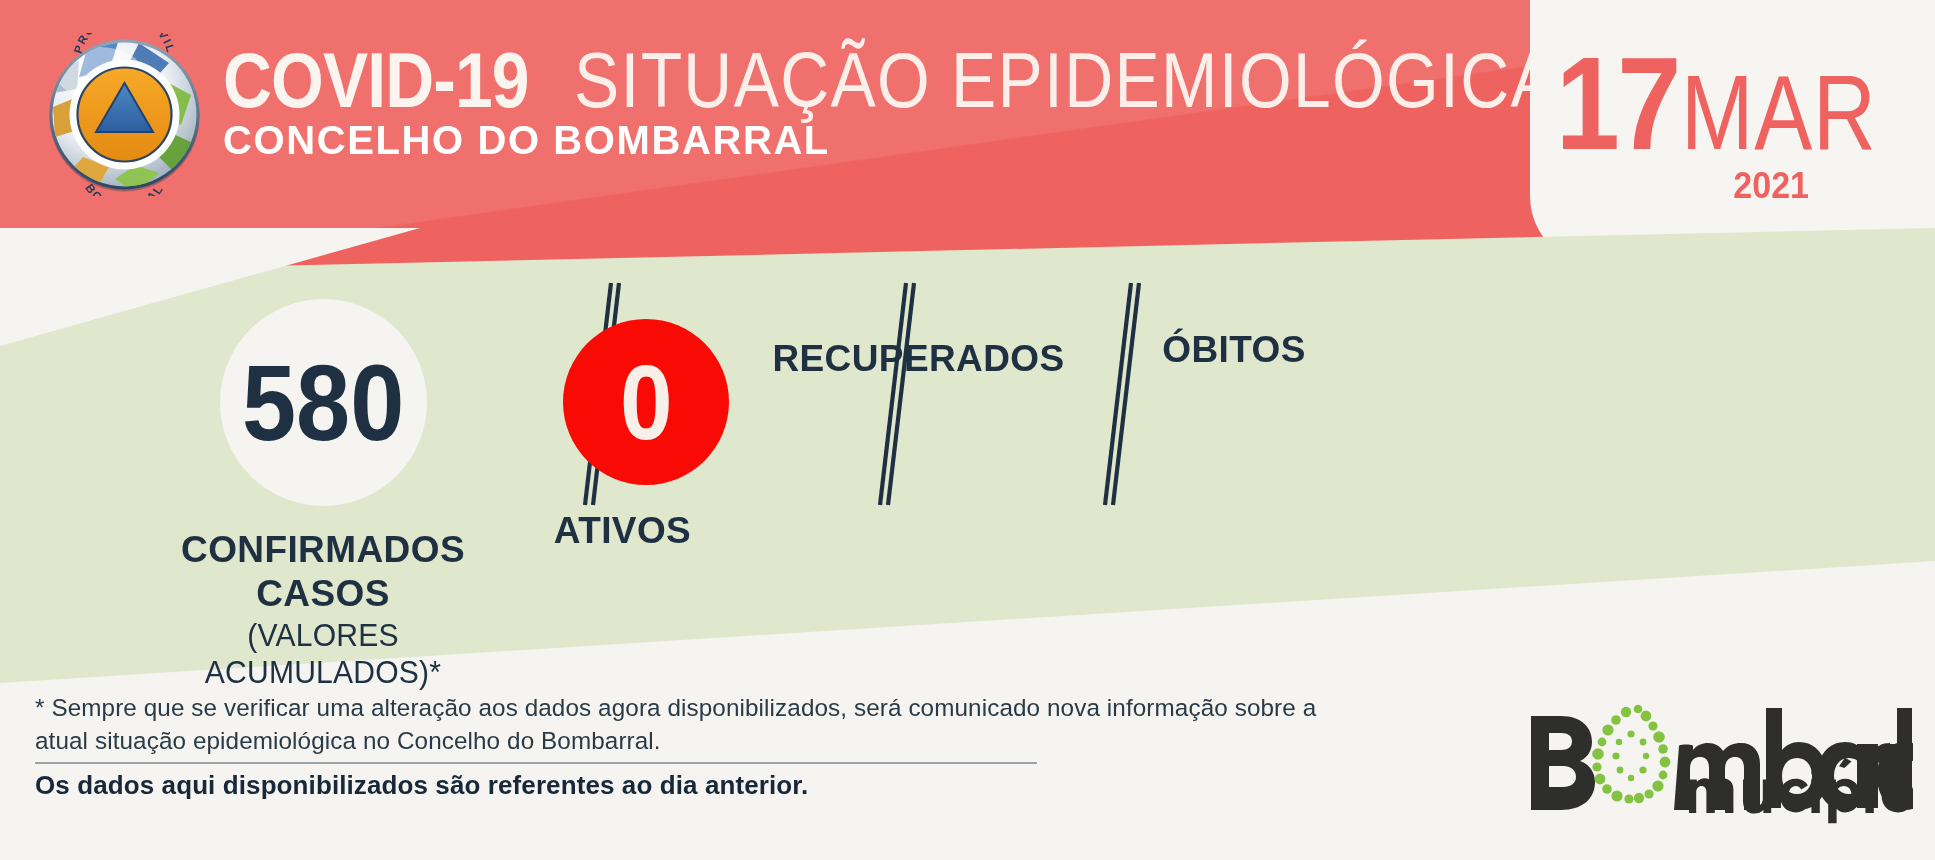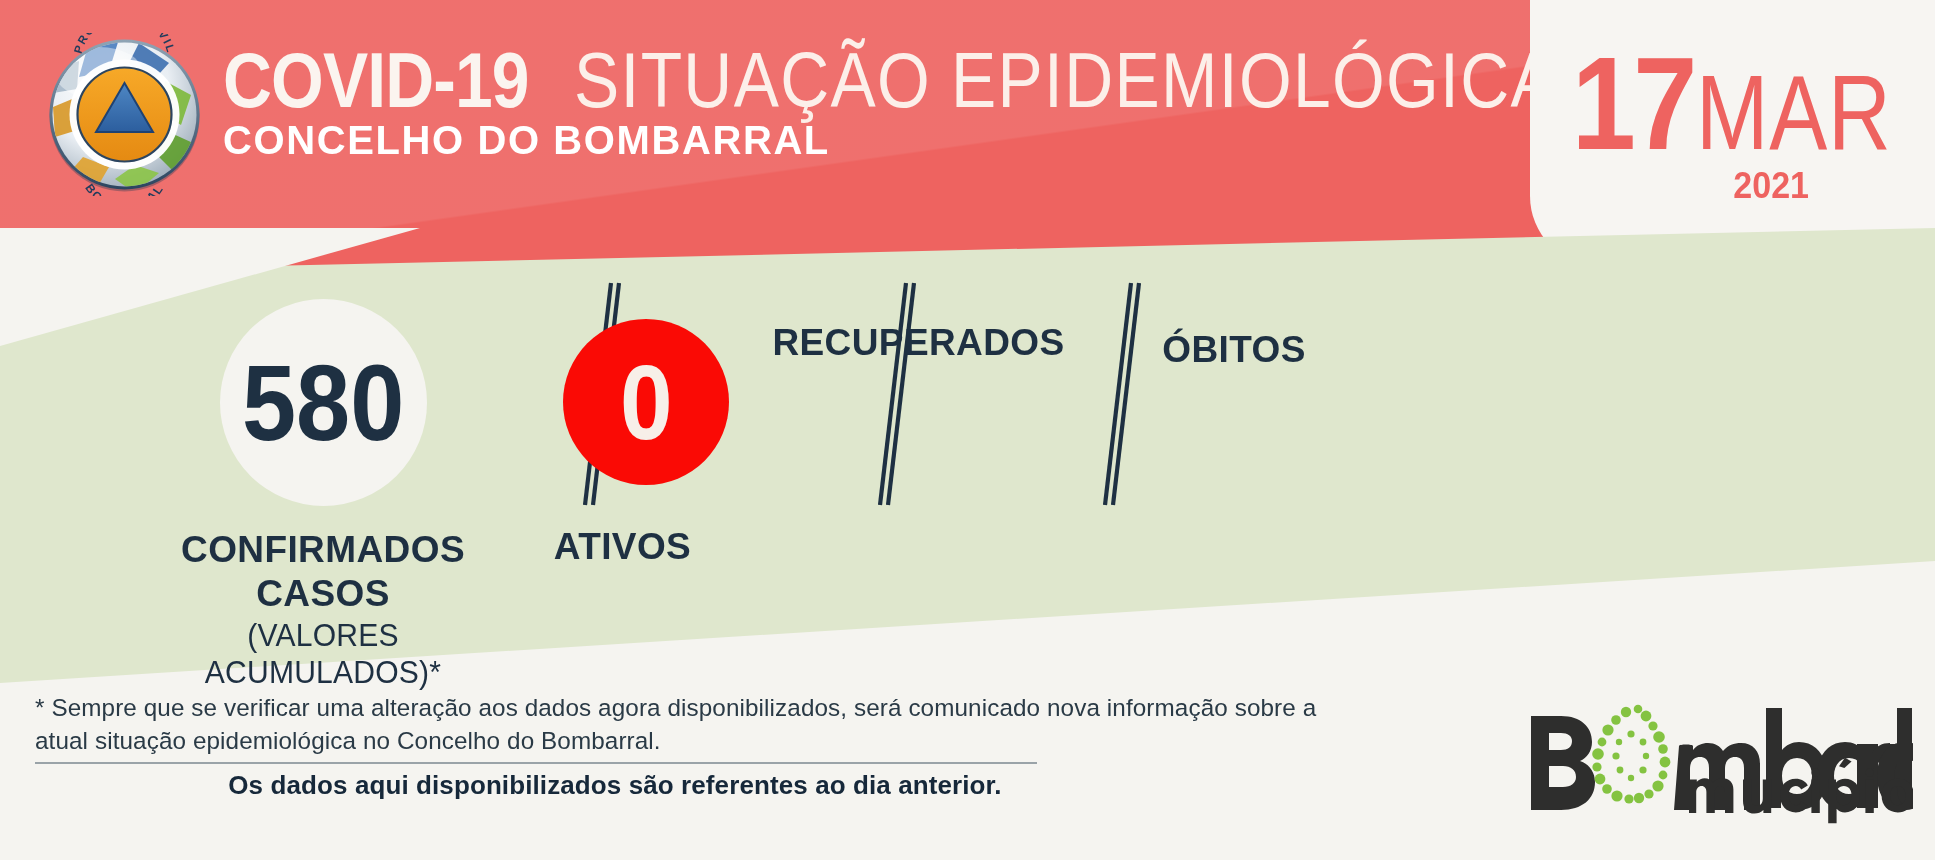--- a/index.html
+++ b/index.html
@@ -22,21 +22,21 @@
     position:absolute;left:0;top:0;width:100%;height:100%;
     background:linear-gradient(172deg,rgba(255,255,255,0.085) 0%,rgba(255,255,255,0.085) 52%,rgba(255,255,255,0.0) 52.4%);
     pointer-events:none;
   }
   
   .date-panel{
     position:absolute;right:0;top:0;width:405px;height:266px;
     background:#F7F5F2;
     border-bottom-left-radius:70px;
     border-top-left-radius:0;
-    display:flex;flex-direction:column;align-items:flex-end;justify-content:center;
+    display:flex;flex-direction:column;align-items:center;justify-content:center;
     padding-bottom:10px;
   }
   .date-top{
     display:flex;align-items:baseline;color:#EE6360;line-height:.84;
     margin-left:-6px;
   }
   .date-day{
     font-family:"Liberation Sans Narrow","Liberation Sans",sans-serif;
     font-size:131px;font-weight:bold;letter-spacing:-3px;
     transform:scaleX(.88);transform-origin:right bottom;
@@ -136,21 +136,20 @@
     transform:scaleX(.99);transform-origin:left;
     white-space:nowrap;
   }
   .foot-rule{
     width:1002px;height:1.5px;background:#9AA3A8;margin-top:5px;margin-bottom:6px;
   }
   .foot-bold{
     color:#16283A;font-size:26px;font-weight:bold;letter-spacing:.1px;
     font-family:"Liberation Sans Narrow","Liberation Sans",sans-serif;
     white-space:nowrap;
-    text-align:center;
   }
 
   
   .bom-logo{
     position:absolute;right:22px;top:690px;width:400px;height:140px;
   }
   .bom-logo svg{display:block;}
 </style>
 </head>
 <body>
@@ -250,32 +249,32 @@
 
     <svg class="sep" style="left:575px;top:-20px;" viewBox="0 0 46 230">
       <line x1="36" y1="4" x2="10" y2="226" stroke="#1E3042" stroke-width="4.2"></line>
       <line x1="44" y1="4" x2="18" y2="226" stroke="#1E3042" stroke-width="4.2"></line>
     </svg>
 
     <div class="stat" style="left:563px;top:20px;width:166px;">
       <div class="circle" style="width:166px;height:166px;background:#FA0A05;">
         <span class="c-num" style="color:#F7EFE8;font-size:105px;">0</span>
       </div>
-      <div class="stat-label" style="margin-top:40px;width:260px;margin-left:-47px;">
+      <div class="stat-label" style="margin-top:24px;width:260px;margin-left:-47px;">
         <div>ATIVOS</div>
       </div>
     </div>
 
     <svg class="sep" style="left:870px;top:-20px;" viewBox="0 0 46 230">
       <line x1="36" y1="4" x2="10" y2="226" stroke="#1E3042" stroke-width="4.2"></line>
       <line x1="44" y1="4" x2="18" y2="226" stroke="#1E3042" stroke-width="4.2"></line>
     </svg>
 
     <div class="stat" style="left:864px;top:20px;width:183px;">
-      <div class="stat-label" style="margin-top:2px;width:330px;margin-left:-74px;">
+      <div class="stat-label" style="margin-top:18px;width:330px;margin-left:-74px;">
         <div>RECUPERADOS</div>
       </div>
     </div>
 
     <svg class="sep" style="left:1095px;top:-20px;" viewBox="0 0 46 230">
       <line x1="36" y1="4" x2="10" y2="226" stroke="#1E3042" stroke-width="4.2"></line>
       <line x1="44" y1="4" x2="18" y2="226" stroke="#1E3042" stroke-width="4.2"></line>
     </svg>
 
     <div class="stat" style="left:1180px;top:20px;width:172px;">

